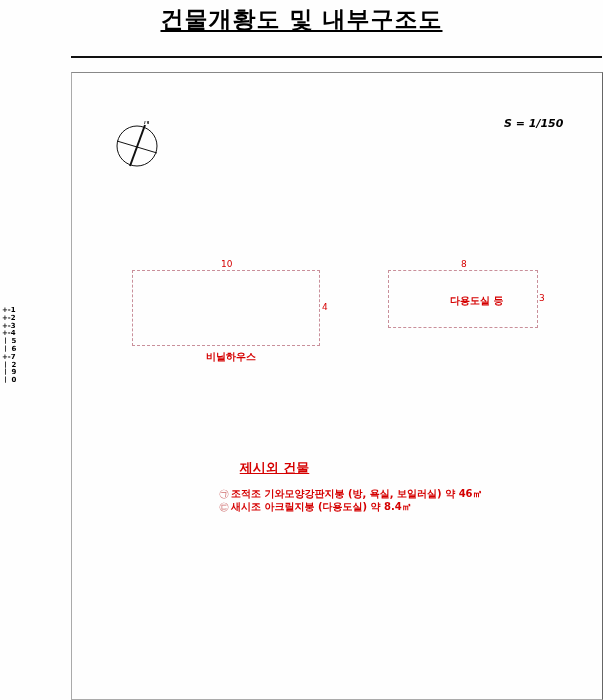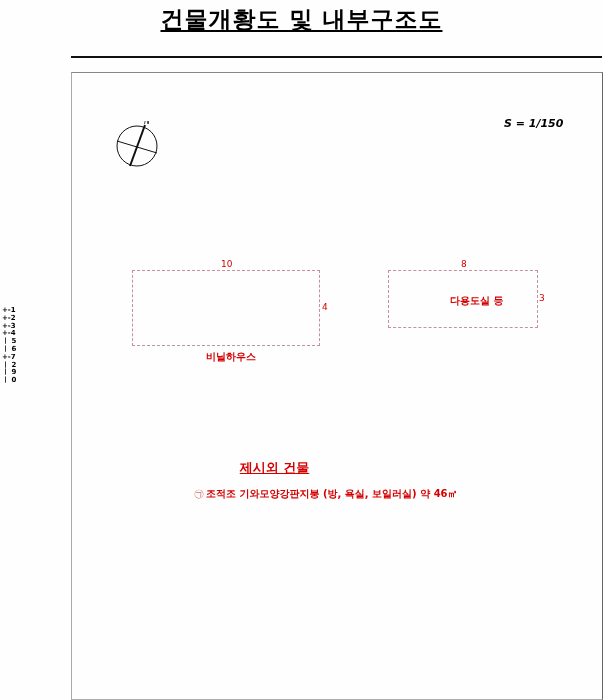--- a/index.html
+++ b/index.html
@@ -14,21 +14,21 @@
   .compass { position:absolute; left:114px; top:121px; width:46px; height:46px; }
   .scale { position:absolute; left:504px; top:117px; font-size:11px; font-style:italic; font-weight:bold; color:#000; }
   .bldg { position:absolute; border:1px dashed #c98f9a; }
   .dim { position:absolute; font-size:9px; font-weight:normal; color:#d50000; }
   .blabel { position:absolute; font-size:10px; font-weight:bold; color:#d50000; white-space:nowrap; }
   .legend { position:absolute; left:2px; top:307px; font-size:7px; font-weight:bold; color:#000; line-height:7.8px; }
   .legend div { white-space:nowrap; }
   .sec-title { position:absolute; left:0; width:549px; top:459px; text-align:center; font-size:13px; font-weight:bold; color:#d50000; }
   .sec-title span { text-decoration:underline; }
   .list { position:absolute; left:194px; top:488px; font-size:10px; font-weight:bold; color:#d50000; line-height:12.5px; }
-  .list .row { white-space:nowrap; }
+  .list .row { white-space:nowrap;margin-left:25px; }
   .list .mk { display:inline-block; width:12px; font-weight:normal; color:#d07070; }
 </style>
 </head>
 <body>
 
 <div class="title"><span>건물개황도 및 내부구조도</span></div>
 <div class="rule"></div>
 
 <div class="frame"></div>
 
@@ -61,13 +61,14 @@
   <div>+-7</div>
   <div>ㅣ 2</div>
   <div>ㅣ 9</div>
   <div>ㅣ 0</div>
 </div>
 
 <div class="sec-title"><span>제시외 건물</span></div>
 
 <div class="list">
   <div class="row"><span class="mk">㉠</span><span>조적조 기와모양강판지붕 (방, 욕실, 보일러실) 약 46㎡</span></div>
+  <div class="row"><span class="mk">㉢</span><span>새시조 아크릴지붕 (다용도실) 약 8.4㎡</span></div>
 </div>
 
 </body></html>

